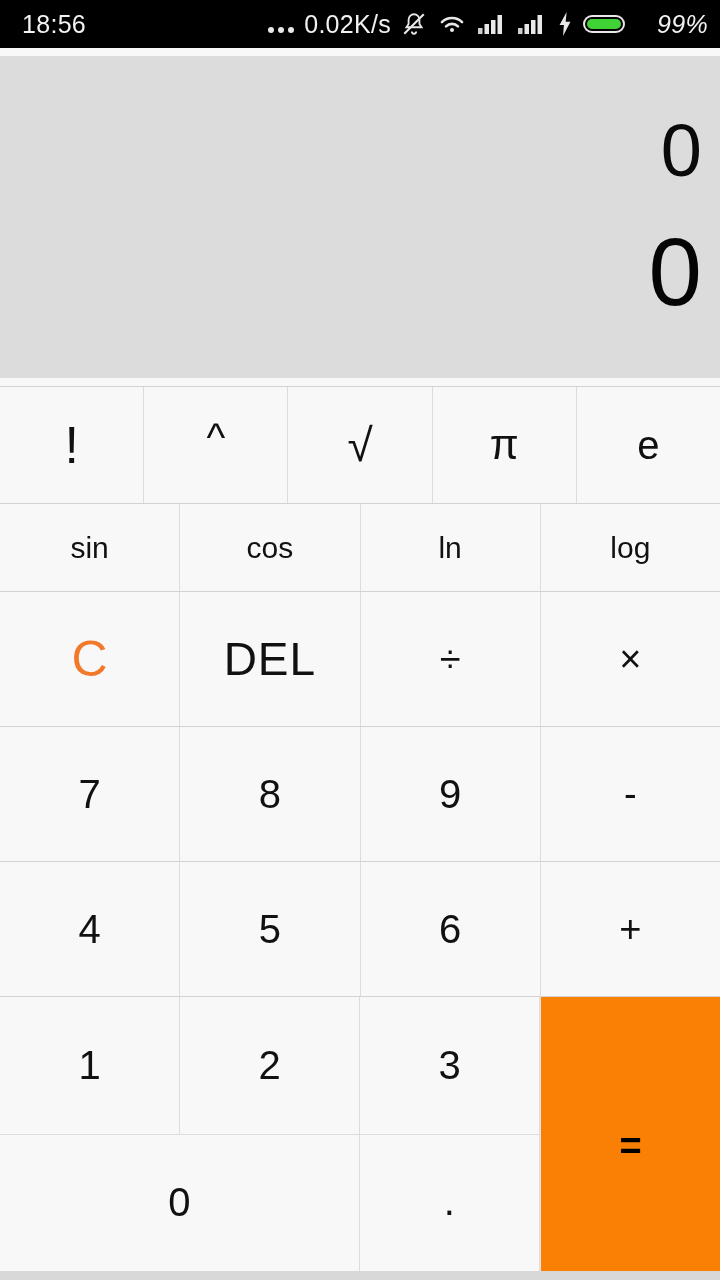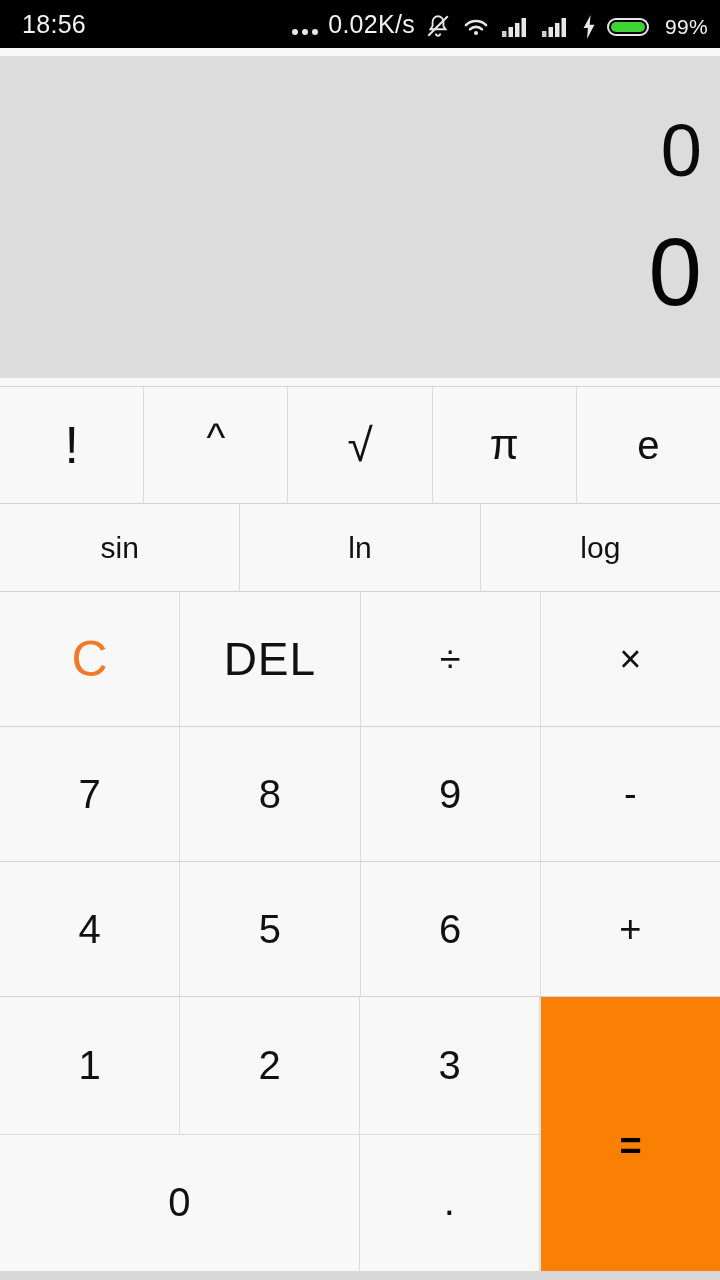--- a/index.html
+++ b/index.html
@@ -12,26 +12,26 @@
   #app { position:relative; width:720px; height:1280px; display:flex; flex-direction:column;gap:8px; }
 
   
   .statusbar {
     height:48px; background:#000; color:#ffffff;
     display:flex; align-items:center; flex:0 0 48px;
     padding:0 12px 0 22px; font-size:25px; letter-spacing:.3px;
   }
   .sb-time { font-size:25px; color:#f2f2f2; }
   .sb-spacer { flex:1 1 auto; }
-  .sb-right { display:flex; align-items:flex-end; gap:10px; }
+  .sb-right { display:flex; align-items:center; gap:10px; }
   .sb-dots { display:flex; align-items:flex-end; gap:4px; height:26px; padding-bottom:4px; }
   .sb-dots i { width:6px; height:6px; background:#e8e8e8; border-radius:50%; display:block; }
   .sb-speed { font-size:25px; color:#f2f2f2; }
   .sb-icon { display:flex; align-items:center; }
-  .sb-batt-text { font-size:21px; color:#f2f2f2; margin-left:2px; }
+  .sb-batt-text { font-size:25px; color:#f2f2f2; margin-left:18px;font-style:italic; }
 
   
   .display {
     flex:0 0 322px; background:#dcdcdc;
     display:flex; flex-direction:column; align-items:flex-end;
     padding:0 18px; position:relative;
   }
   .expr {
     font-size:74px; color:#0a0a0a; line-height:1;
     margin-top:58px; font-weight:400;
@@ -152,20 +152,21 @@
     <div class="krow fn">
       <div class="key fnk bang">!</div>
       <div class="key fnk caret">^</div>
       <div class="key fnk sqrt">√</div>
       <div class="key fnk pi">π</div>
       <div class="key fnk e">e</div>
     </div>
 
     <div class="krow fn2">
       <div class="key word">sin</div>
+      <div class="key word">cos</div>
       <div class="key word">ln</div>
       <div class="key word">log</div>
     </div>
 
     <div class="krow main">
       <div class="key clear">C</div>
       <div class="key del">DEL</div>
       <div class="key op">÷</div>
       <div class="key op">×</div>
     </div>

